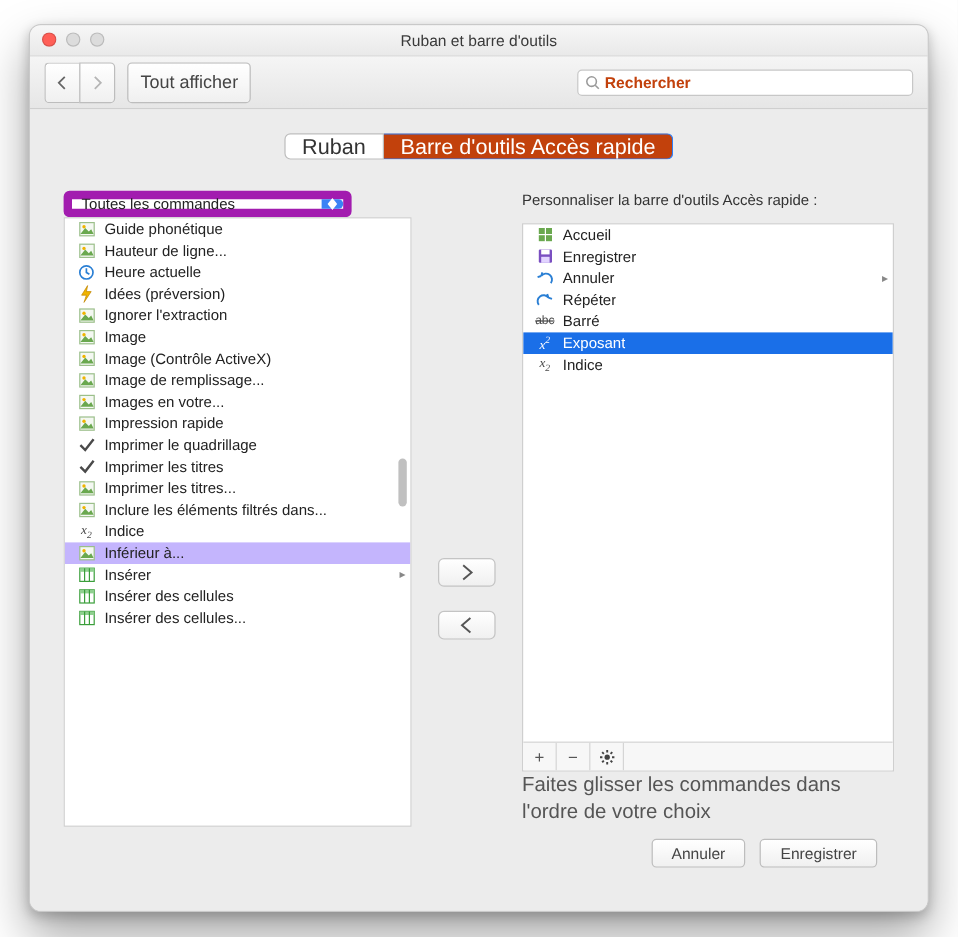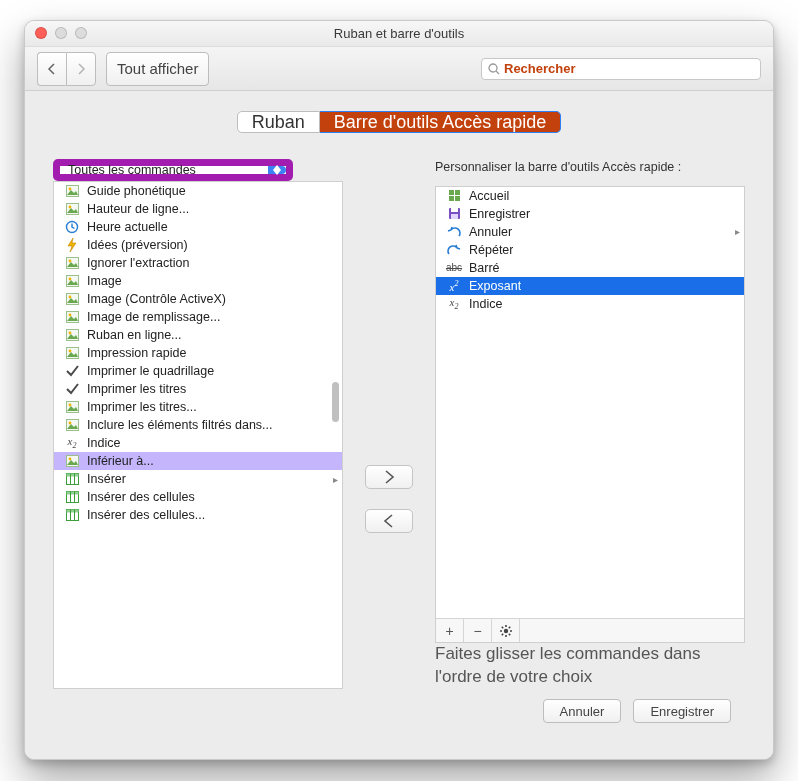--- a/index.html
+++ b/index.html
@@ -187,21 +187,21 @@
                   <span class="txt">Image de remplissage...</span>
                 </li>
                 <li class="row">
                   <span class="ico">
                     <svg width="13" height="12">
                       <rect x="0.5" y="0.5" width="12" height="11" fill="#f4f8f2" stroke="#9bbf8a"></rect>
                       <circle cx="4" cy="4" r="1.4" fill="#f0b400"></circle>
                       <path d="M1 10 L5 5 L8 8 L10 6 L12 10 Z" fill="#6aa84f"></path>
                     </svg>
                   </span>
-                  <span class="txt">Ruban en ligne...</span>
+                  <span class="txt">Images en votre...</span>
                 </li>
                 <li class="row">
                   <span class="ico">
                     <svg width="13" height="12">
                       <rect x="0.5" y="0.5" width="12" height="11" fill="#f4f8f2" stroke="#9bbf8a"></rect>
                       <circle cx="4" cy="4" r="1.4" fill="#f0b400"></circle>
                       <path d="M1 10 L5 5 L8 8 L10 6 L12 10 Z" fill="#6aa84f"></path>
                     </svg>
                   </span>
                   <span class="txt">Impression rapide</span>

